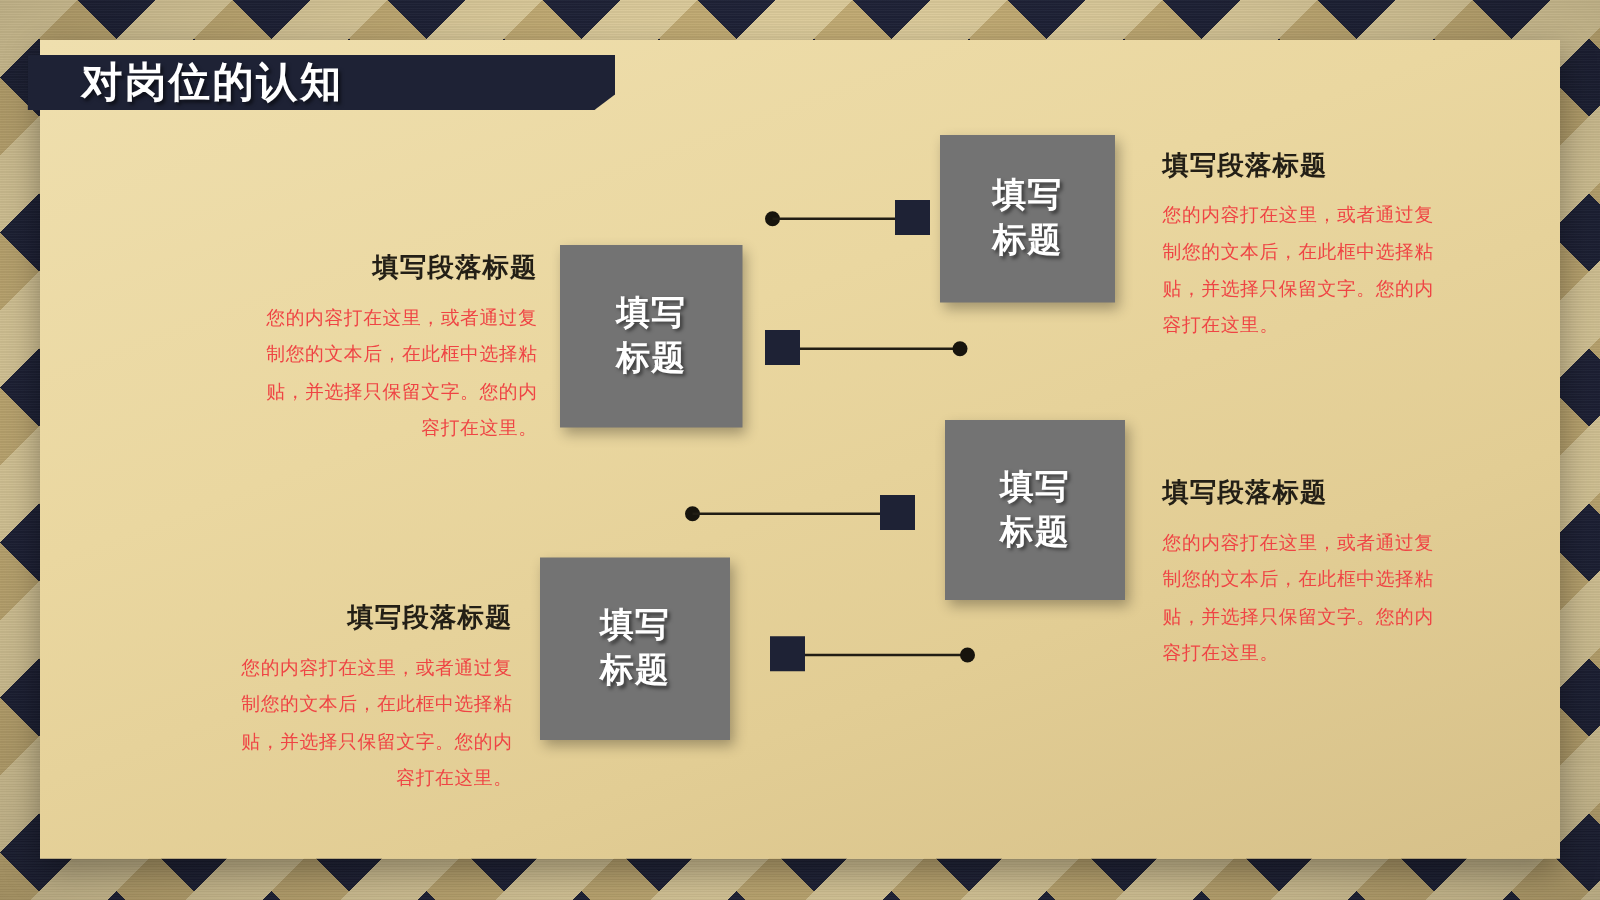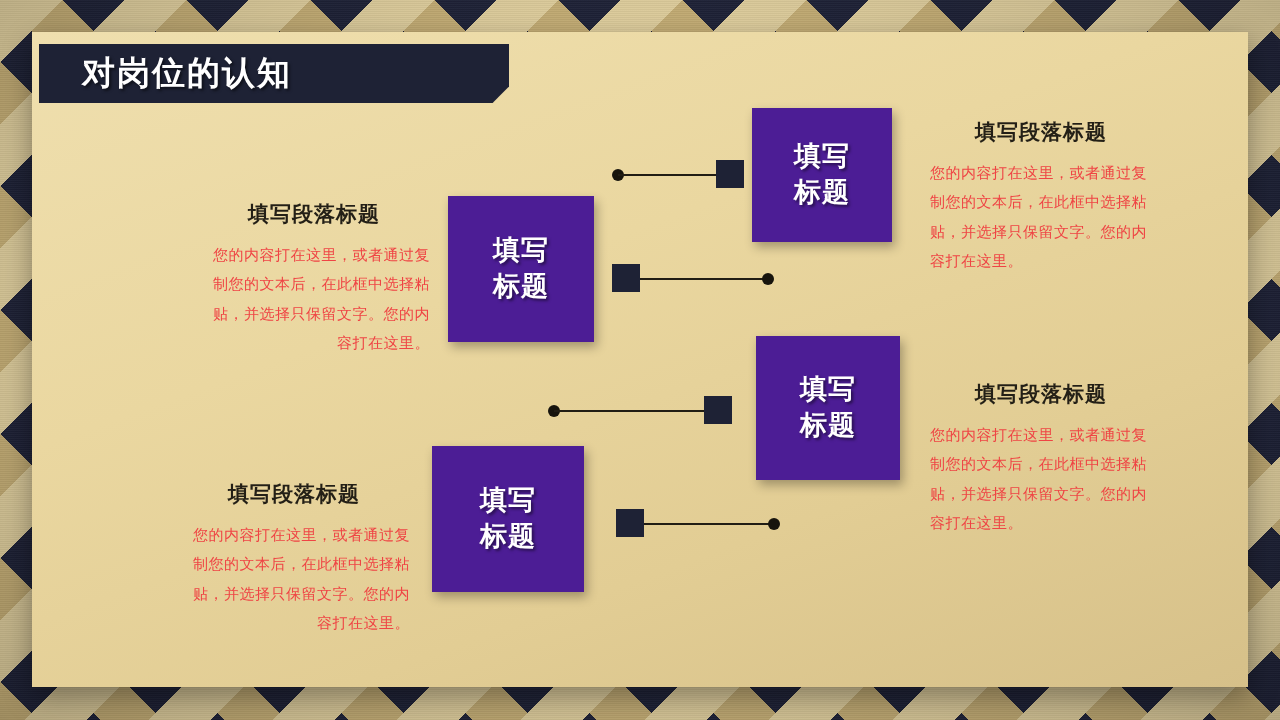--- a/index.html
+++ b/index.html
@@ -52,45 +52,45 @@
     top: 32px;
     width: 1216px;
     height: 655px;
     background: linear-gradient(160deg, #efdfae 0%, #ead7a0 38%, #e2cd94 70%, #d6c089 100%);
     box-shadow: 0 10px 26px rgba(0,0,0,0.35);
   }
 
   
   .title-banner {
     position: absolute;
-    left: 39px;
+    left: 22px;
     top: 44px;
     width: 470px;
-    height: 59px;
+    height: 44px;
     background: #1e2235;
     box-shadow: 6px 8px 14px rgba(0,0,0,0.38);
     clip-path: polygon(0 0, 100% 0, 100% 72%, 96.5% 100%, 0 100%);
     display: flex;
     align-items: center;
     text-align: right;
   }
   .title-text {
     color: #ffffff;
     font-size: 33px;
     font-weight: bold;
     letter-spacing: 2px;
     margin-left: 43px;
     text-shadow: 2px 2px 3px rgba(0,0,0,0.55);
     white-space: nowrap;
   }
 
   
   .node-box {
     position: absolute;
-    background: #4c1d95;
+    background: #737373;
     box-shadow: 3px 5px 10px rgba(0,0,0,0.30);
     display: flex;
     flex-direction: column;
     align-items: center;
     justify-content: center;
   }
   .node-box span {
     color: #ffffff;
     font-size: 27px;
     font-weight: bold;
@@ -125,21 +125,20 @@
 
   
   .text-block { position: absolute; }
   .tb-title {
     color: #231f16;
     font-size: 21px;
     font-weight: bold;
     letter-spacing: 1px;
     margin: 0 0 12px 0;
     white-space: nowrap;
-    text-align: center;
   }
   .tb-body {
     color: #ef4444;
     font-size: 15px;
     line-height: 1.95;
     margin: 0;
     letter-spacing: .5px;
   }
   .align-right { text-align: right; }
   .align-left  { text-align: left; }

